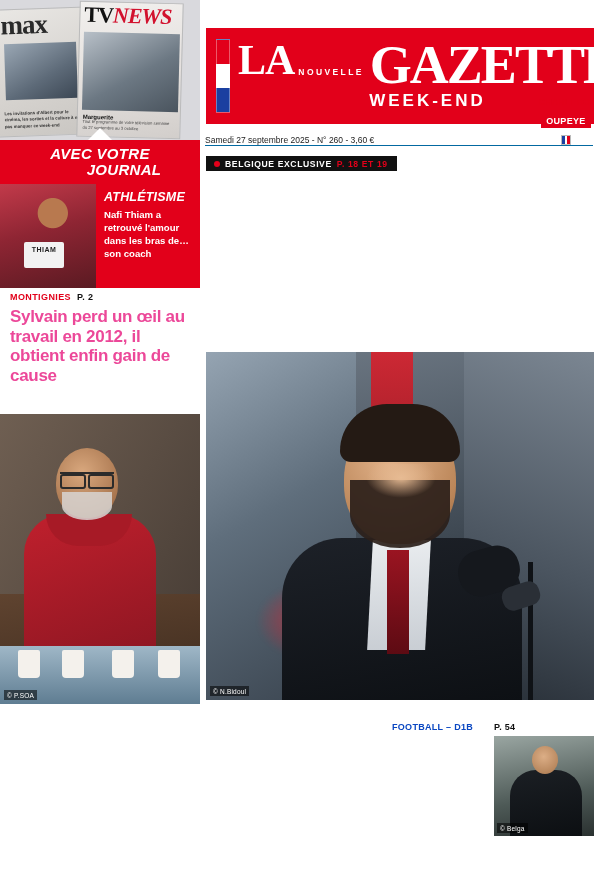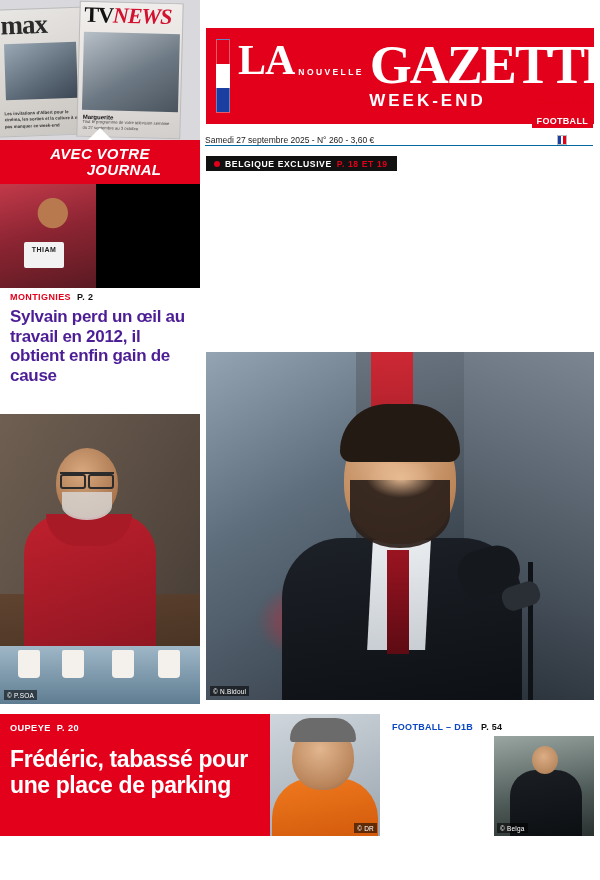--- a/index.html
+++ b/index.html
@@ -145,21 +145,21 @@
     width: 200px; height: 126px;
     background: #fff;
     padding: 4px 10px 0 10px;
   }
   .mont .meta {
     font-size: 9px; font-weight: bold; color: #e2001a;
     letter-spacing: .4px; margin-bottom: 5px;
   }
   .mont .meta .pg { color: #111; margin-left: 6px; }
   .mont h2 {
-    font-size: 17px; line-height: 1.16; color: #4c1d95;
+    font-size: 17px; line-height: 1.16; color: #ec4899;
     font-weight: bold; letter-spacing: -.3px;
   }
 
   .mont-photo {
     position: absolute; left: 0; top: 414px;
     width: 200px; height: 290px;
     background: linear-gradient(170deg,#8d6a4f 0%,#6b4c36 40%,#3c2a1d 100%);
     overflow: hidden;
   }
   .mp-wall {
@@ -437,21 +437,21 @@
   .football {
     position: absolute;
     left: 386px; top: 714px;
     width: 208px; height: 122px;
     background: #fff;
   }
   .football .meta {
     position: absolute; left: 6px; top: 8px;
     font-size: 9px; font-weight: bold; color: #0a47c2; letter-spacing: .3px;
   }
-  .football .meta .pg { color: #111; margin-left: 0; padding-left: 8px; }
+  .football .meta .pg { color: #111; margin-left: 13px; padding-left: 8px; }
   .football h3 {
     position: absolute; left: 6px; top: 26px; width: 96px;
     font-size: 14.5px; line-height: 1.16; color: #111; font-weight: bold;
     letter-spacing: -.2px;
   }
   .fb-photo {
     position: absolute; right: 0; top: 22px; width: 100px; height: 100px;
     background: linear-gradient(170deg,#9aa6a2 0%,#4e5a57 60%,#2a3130 100%);
     overflow: hidden;
   }
@@ -496,20 +496,24 @@
 
     <div class="promo-band">
       <div class="l1">AVEC VOTRE</div>
       <div class="l2">JOURNAL</div>
     </div>
 
     <div class="athl">
       <div class="athl-photo">
         <div class="bib">THIAM</div>
       </div>
+      <div class="athl-text">
+        <div class="kicker">ATHLÉTISME</div>
+        <div class="body">Nafi Thiam a retrouvé l'amour dans les bras de… son coach</div>
+      </div>
     </div>
 
     <div class="mont">
       <div class="meta">
         <span>MONTIGNIES</span><span class="pg">P. 2</span>
       </div>
       <h2>Sylvain perd un œil au travail en 2012, il obtient enfin gain de cause</h2>
     </div>
 
     <div class="mont-photo">
@@ -537,21 +541,21 @@
         <span class="mh-la">LA</span><span class="mh-nouvelle">NOUVELLE</span><span class="mh-gaz">GAZETTE</span>
       </div>
       <div class="mh-we">WEEK-END</div>
     </div>
   </div>
 
   <div class="dateline">
     <div class="dl-left">Samedi 27 septembre 2025 - N° 260 - 3,60 €</div>
     <div class="dl-right">
       <span class="dl-charleroi">CHARLEROI</span>
-      <span class="dl-sudinfo">FOOTBALL</span>
+      <span class="dl-sudinfo">OUPEYE</span>
       <span class="dl-badge"></span>
     </div>
   </div>
 
   <div class="itw-tag">
     <span class="itw-dot"></span>
     <span>BELGIQUE EXCLUSIVE</span>
     <span class="pg">P. 18 ET 19</span>
   </div>
 
@@ -567,32 +571,20 @@
     <div class="hero-head"></div>
     <div class="hero-hair"></div>
     <div class="hero-beard"></div>
     <div class="hero-face"></div>
     <div class="hero-stand"></div>
     <div class="hero-mic"></div>
     <div class="hero-mic2"></div>
     <div class="credit" style="left:4px; bottom:4px;">© N.Bidoul</div>
   </div>
 
-  <div class="oupeye">
-    <div class="meta">
-      <span>OUPEYE</span><span class="pg">P. 20</span>
-    </div>
-    <h2>Frédéric, tabassé pour une place de parking</h2>
-    <div class="oupeye-photo">
-      <div class="op-shirt"></div>
-      <div class="op-head"></div>
-      <div class="op-hair"></div>
-      <div class="credit" style="right:3px; bottom:3px;">© DR</div>
-    </div>
-  </div>
 
   <div class="football">
     <div class="meta">
       <span>FOOTBALL – D1B</span><span class="pg">P. 54</span>
     </div>
     <div class="fb-photo">
       <div class="fb-body"></div>
       <div class="fb-head"></div>
       <div class="fb-logo"></div>
       <div class="credit" style="left:3px; bottom:3px;">© Belga</div>

